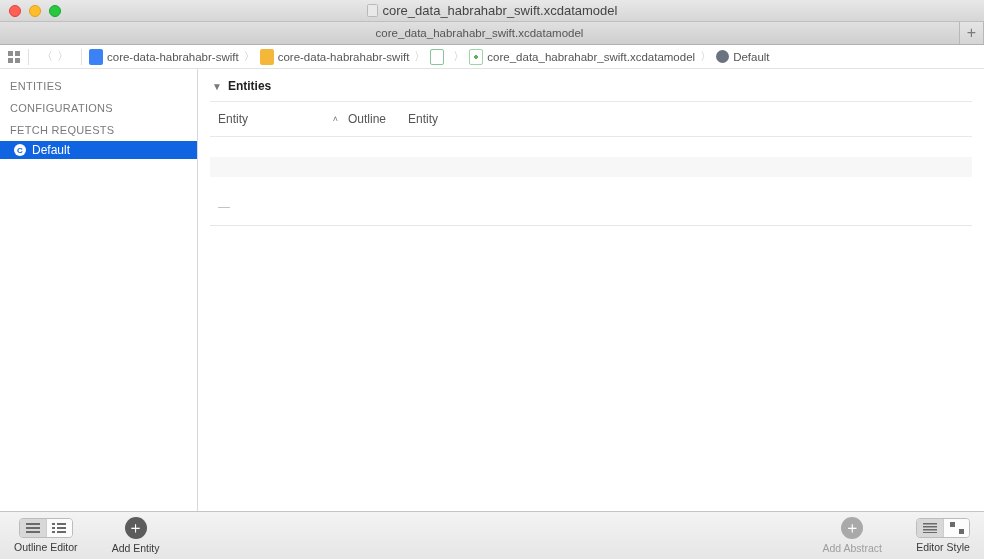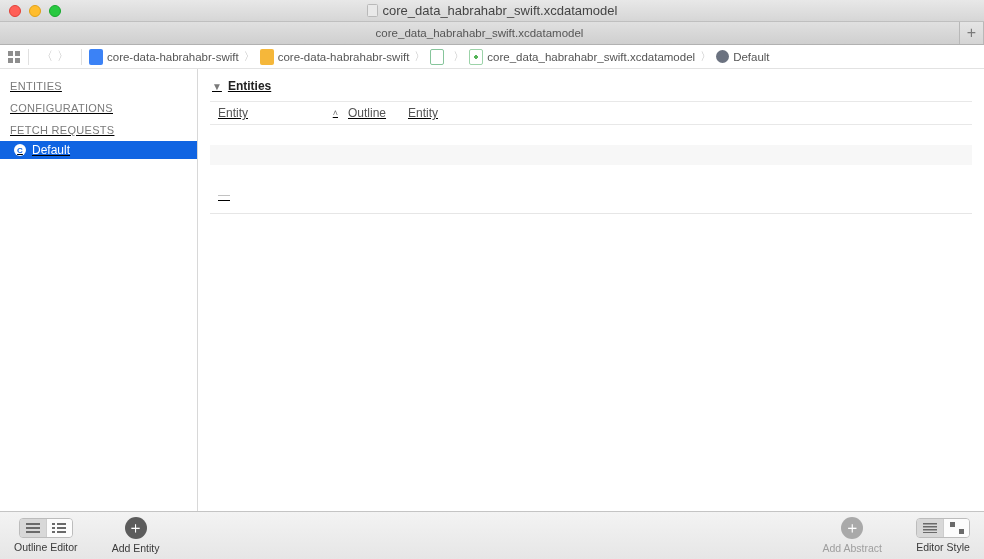--- a/index.html
+++ b/index.html
@@ -154,21 +154,20 @@
     background:radial-gradient(circle,#55b559 40%,transparent 42%);
   }
   .fi-config { background:#6b7280; border-radius:50%; width:13px; height:13px; }
   .divider-v { width:1px; height:16px; background:#e0e0e0; margin:0 4px; }
 
   
   .main {
     flex:1;
     display:flex;
     min-height:0;
-    text-decoration:underline;
   }
   .sidebar {
     width: 198px;
     background: #fff;
     border-right: 1px solid #d8d8d8;
     padding-top: 6px;
   }
   .side-header {
     font-size: 11px;
     letter-spacing: 0.3px;
@@ -212,21 +211,21 @@
     font-weight:600;
     color:#222;
     padding: 4px 2px 8px 2px;
   }
   .disclosure { color:#7a7a7a; font-size:10px; }
   .table {
     font-size:12px;
   }
   .thead {
     display:flex;
-    height:24px;
+    height:36px;
     border-top:1px solid #e8e8e8;
     border-bottom:1px solid #e8e8e8;
     color:#555;
     padding-left: 8px;
   }
   .th { display:flex; align-items:center; }
   .th.entity  { flex:0 0 130px; justify-content:space-between; padding-right:10px;}
   .th.abstract{ flex:0 0 60px; }
   .th.class   { flex:1; }
   .sort-caret { font-size:9px; color:#777; }

